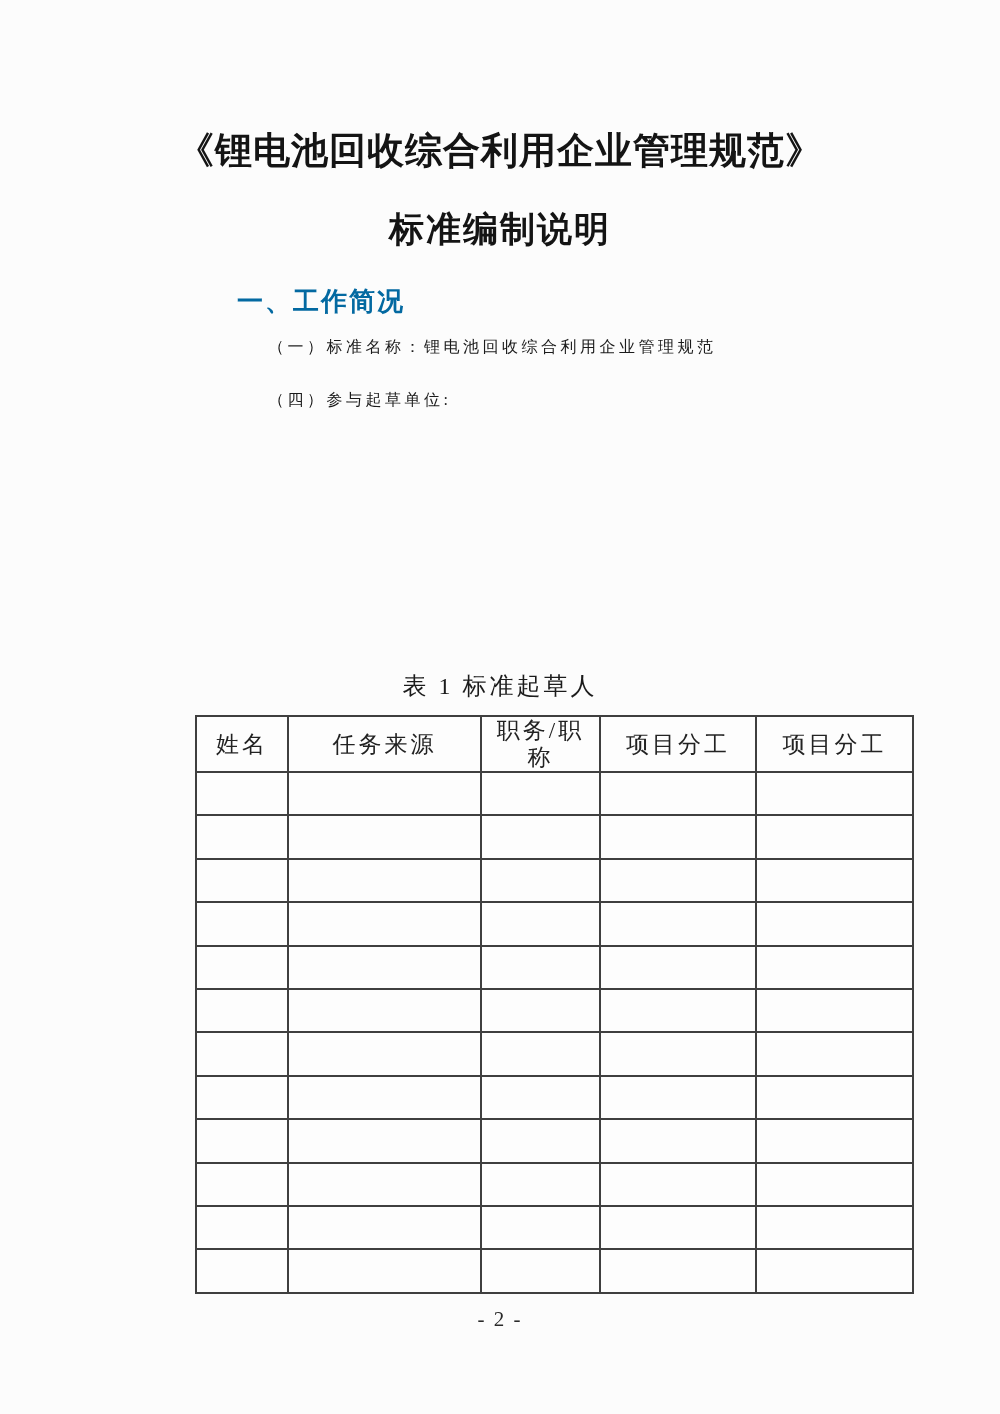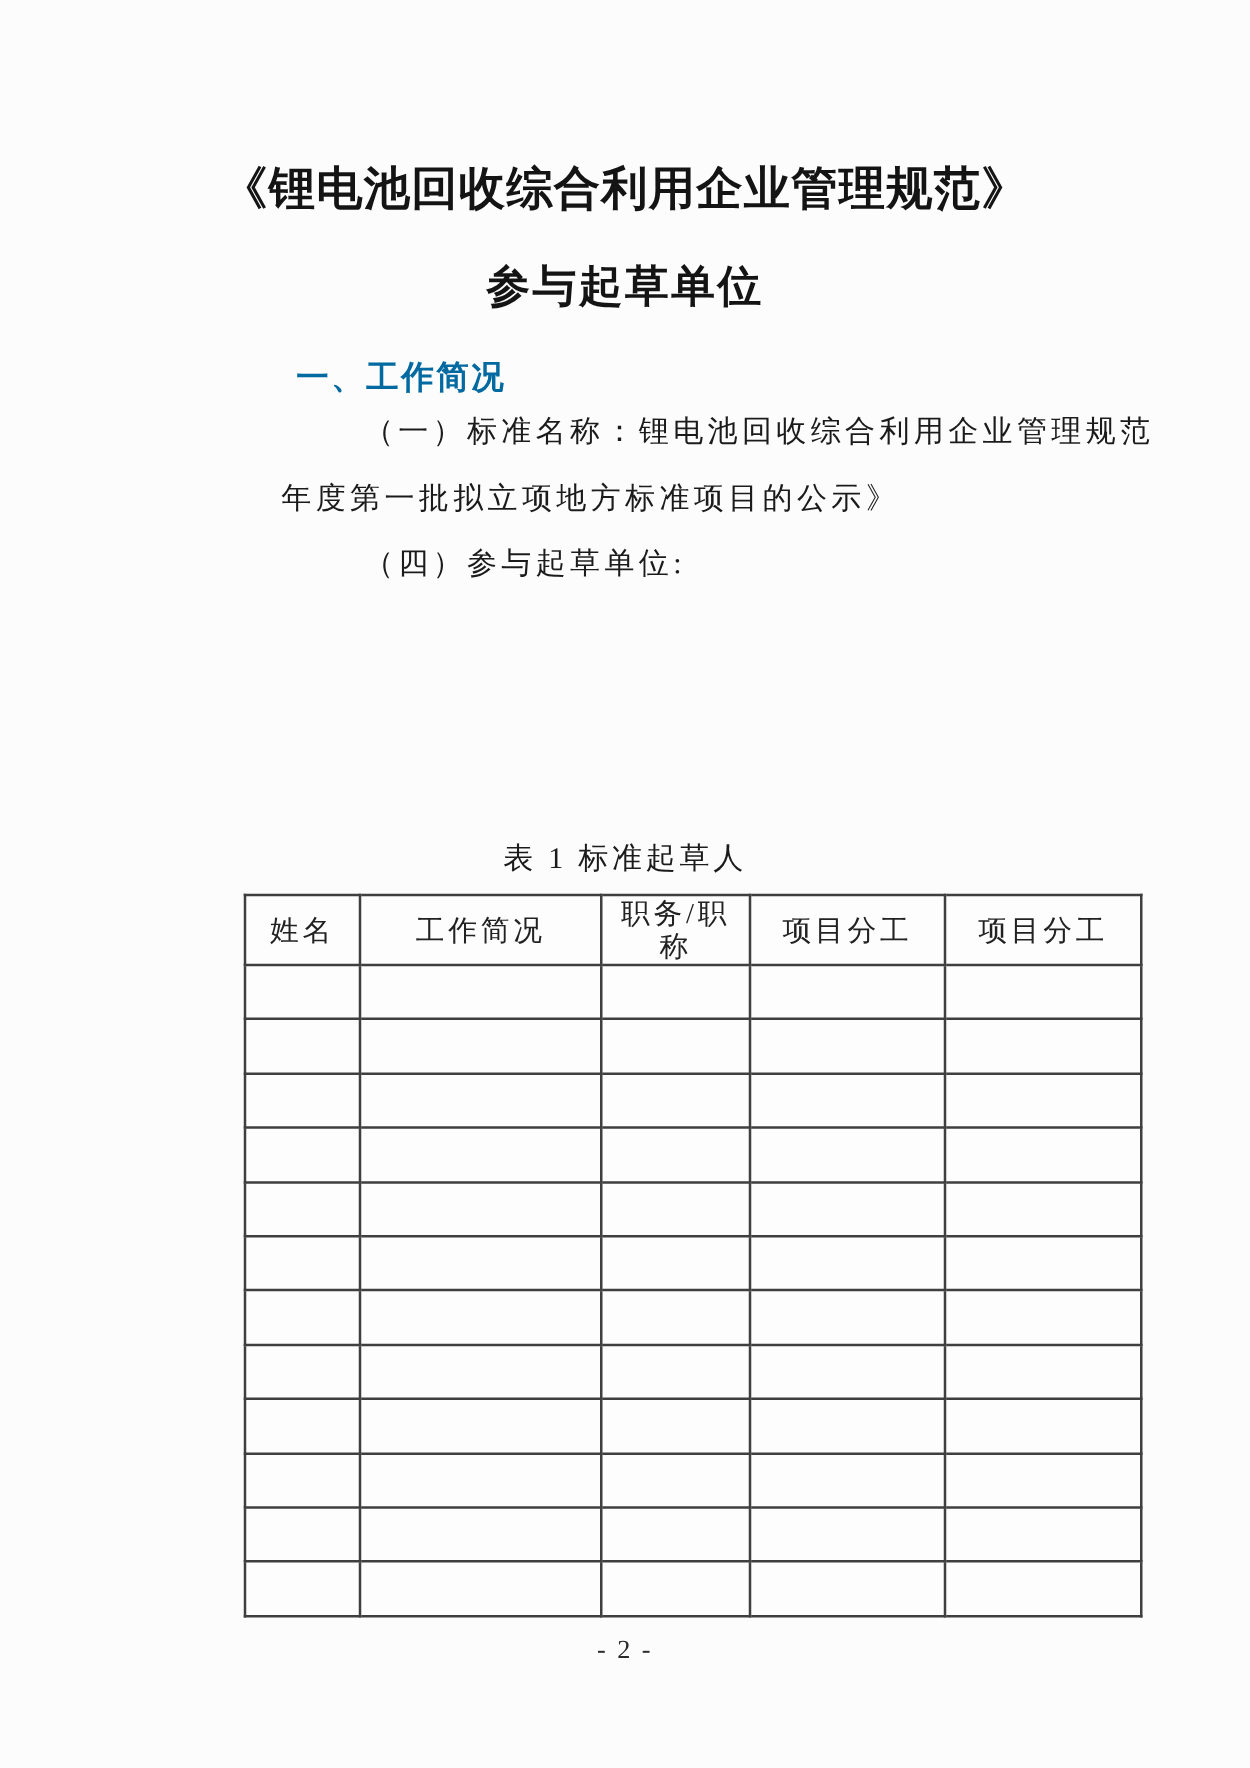--- a/index.html
+++ b/index.html
@@ -43,25 +43,24 @@
     letter-spacing: 2px;
     color: #0369a1;
   }
   .body-lines {
     position: absolute;
     top: 331px; left: 150px;
     width: 712px;
   }
   .body-line {
     height: 52.5px;
-    font-size: 24px;
+    font-size: 16px;
     line-height: 31px;
     letter-spacing: 3.5px;
     white-space: nowrap;
-    margin-left: 23px;
   }
   .body-line.indented { padding-left: 66px; }
   .table-caption {
     position: absolute;
     top: 642px; left: 0; right: 0;
     text-align: center;
     font-size: 24px;
     letter-spacing: 3px;
     margin-top: 28px;
   }
@@ -100,44 +99,43 @@
     color: #2a2a2a;
   }
 </style>
 </head>
 <body>
 
 <div class="page">
 
   <h1 class="doc-title">《锂电池回收综合利用企业管理规范》</h1>
 
-  <h2 class="doc-subtitle">参与起草单位</h2>
+  <h2 class="doc-subtitle">标准编制说明</h2>
 
   <h3 class="section-heading">一、工作简况</h3>
 
   <div class="body-lines" id="body-lines">
       <div class="body-line indented">（一）标准名称：锂电池回收综合利用企业管理规范</div>
-      <div class="body-line">年度第一批拟立项地方标准项目的公示》</div>
       <div class="body-line indented">（四）参与起草单位:</div>
     </div>
 
   <div class="table-caption">表 1  标准起草人</div>
 
   <table class="drafters-table">
     <colgroup id="table-colgroup">
         <col style="width: 92px;">
         <col style="width: 193px;">
         <col style="width: 119px;">
         <col style="width: 156px;">
         <col style="width: 157px;">
       </colgroup>
     <thead>
       <tr id="table-header-row">
           <th>姓名</th>
-          <th>工作简况</th>
+          <th>任务来源</th>
           <th>职务/职称</th>
           <th>项目分工</th>
           <th>项目分工</th>
         </tr>
     </thead>
     <tbody id="table-body">
         <tr>
           <td></td>
           <td></td>
           <td></td>

